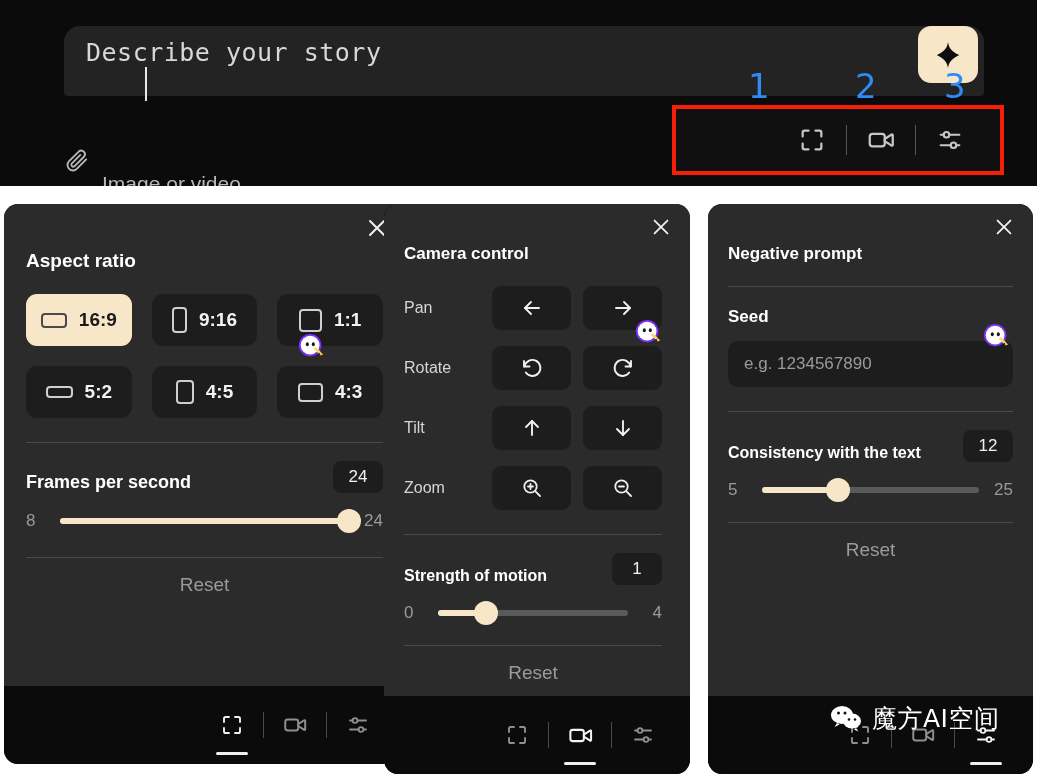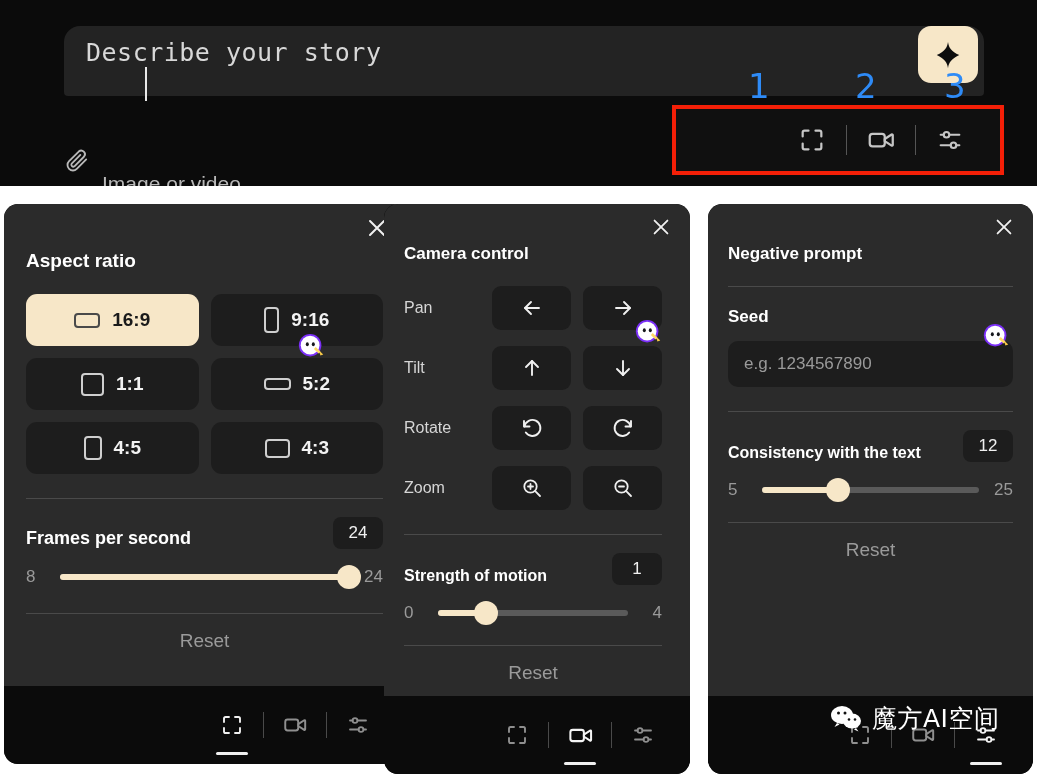--- a/index.html
+++ b/index.html
@@ -152,22 +152,22 @@
     color: #ffffff;
     margin: 30px 0 0 0;
   }
   #panel-camera .sheet-title,
   #panel-advanced .sheet-title { font-size: 17px; margin-top: 26px; }
 
   
   #aspect-grid {
     margin-top: 22px;
     display: grid;
-    grid-template-columns: 1fr 1fr;
-    gap: 12px;
+    grid-template-columns: 1fr 1fr 1fr;
+    gap: 20px;
   }
   .ratio-btn {
     height: 52px;
     background: #1d1d1d;
     border-radius: 11px;
     display: flex;
     align-items: center;
     justify-content: center;
     gap: 12px;
     color: #f2f2f2;
@@ -568,57 +568,57 @@
               <svg width="24" height="24" viewBox="0 0 24 24" fill="none" stroke="#f0f0f0" stroke-width="1.9" stroke-linecap="round" stroke-linejoin="round">
                 <path d="M5 12h14"></path>
                   <path d="M13 6l6 6-6 6"></path>
               </svg>
             </span>
           </span>
         </span>
       </div>
 
       <div class="cam-row">
+        <span class="cam-label">Rotate</span>
+        <span class="cam-btns">
+          <span class="cam-btn">
+            <span>
+              <svg width="24" height="24" viewBox="0 0 24 24" fill="none" stroke="#f0f0f0" stroke-width="1.9" stroke-linecap="round" stroke-linejoin="round">
+                <path d="M4.5 10.5a8 8 0 1 1 1.3 6"></path>
+                  <path d="M4 5v5.5h5.5"></path>
+              </svg>
+            </span>
+          </span>
+          <span class="cam-btn">
+            <span>
+              <svg width="24" height="24" viewBox="0 0 24 24" fill="none" stroke="#f0f0f0" stroke-width="1.9" stroke-linecap="round" stroke-linejoin="round">
+                <path d="M19.5 10.5a8 8 0 1 0-1.3 6"></path>
+                  <path d="M20 5v5.5h-5.5"></path>
+              </svg>
+            </span>
+          </span>
+        </span>
+      </div>
+
+      <div class="cam-row">
         <span class="cam-label">Tilt</span>
         <span class="cam-btns">
           <span class="cam-btn">
             <span>
               <svg width="24" height="24" viewBox="0 0 24 24" fill="none" stroke="#f0f0f0" stroke-width="1.9" stroke-linecap="round" stroke-linejoin="round">
                 <path d="M12 19V5"></path>
                   <path d="M6 11l6-6 6 6"></path>
               </svg>
             </span>
           </span>
           <span class="cam-btn">
             <span>
               <svg width="24" height="24" viewBox="0 0 24 24" fill="none" stroke="#f0f0f0" stroke-width="1.9" stroke-linecap="round" stroke-linejoin="round">
                 <path d="M12 5v14"></path>
                   <path d="M6 13l6 6 6-6"></path>
-              </svg>
-            </span>
-          </span>
-        </span>
-      </div>
-
-      <div class="cam-row">
-        <span class="cam-label">Rotate</span>
-        <span class="cam-btns">
-          <span class="cam-btn">
-            <span>
-              <svg width="24" height="24" viewBox="0 0 24 24" fill="none" stroke="#f0f0f0" stroke-width="1.9" stroke-linecap="round" stroke-linejoin="round">
-                <path d="M4.5 10.5a8 8 0 1 1 1.3 6"></path>
-                  <path d="M4 5v5.5h5.5"></path>
-              </svg>
-            </span>
-          </span>
-          <span class="cam-btn">
-            <span>
-              <svg width="24" height="24" viewBox="0 0 24 24" fill="none" stroke="#f0f0f0" stroke-width="1.9" stroke-linecap="round" stroke-linejoin="round">
-                <path d="M19.5 10.5a8 8 0 1 0-1.3 6"></path>
-                  <path d="M20 5v5.5h-5.5"></path>
               </svg>
             </span>
           </span>
         </span>
       </div>
 
       <div class="cam-row">
         <span class="cam-label">Zoom</span>
         <span class="cam-btns">
           <span class="cam-btn">

